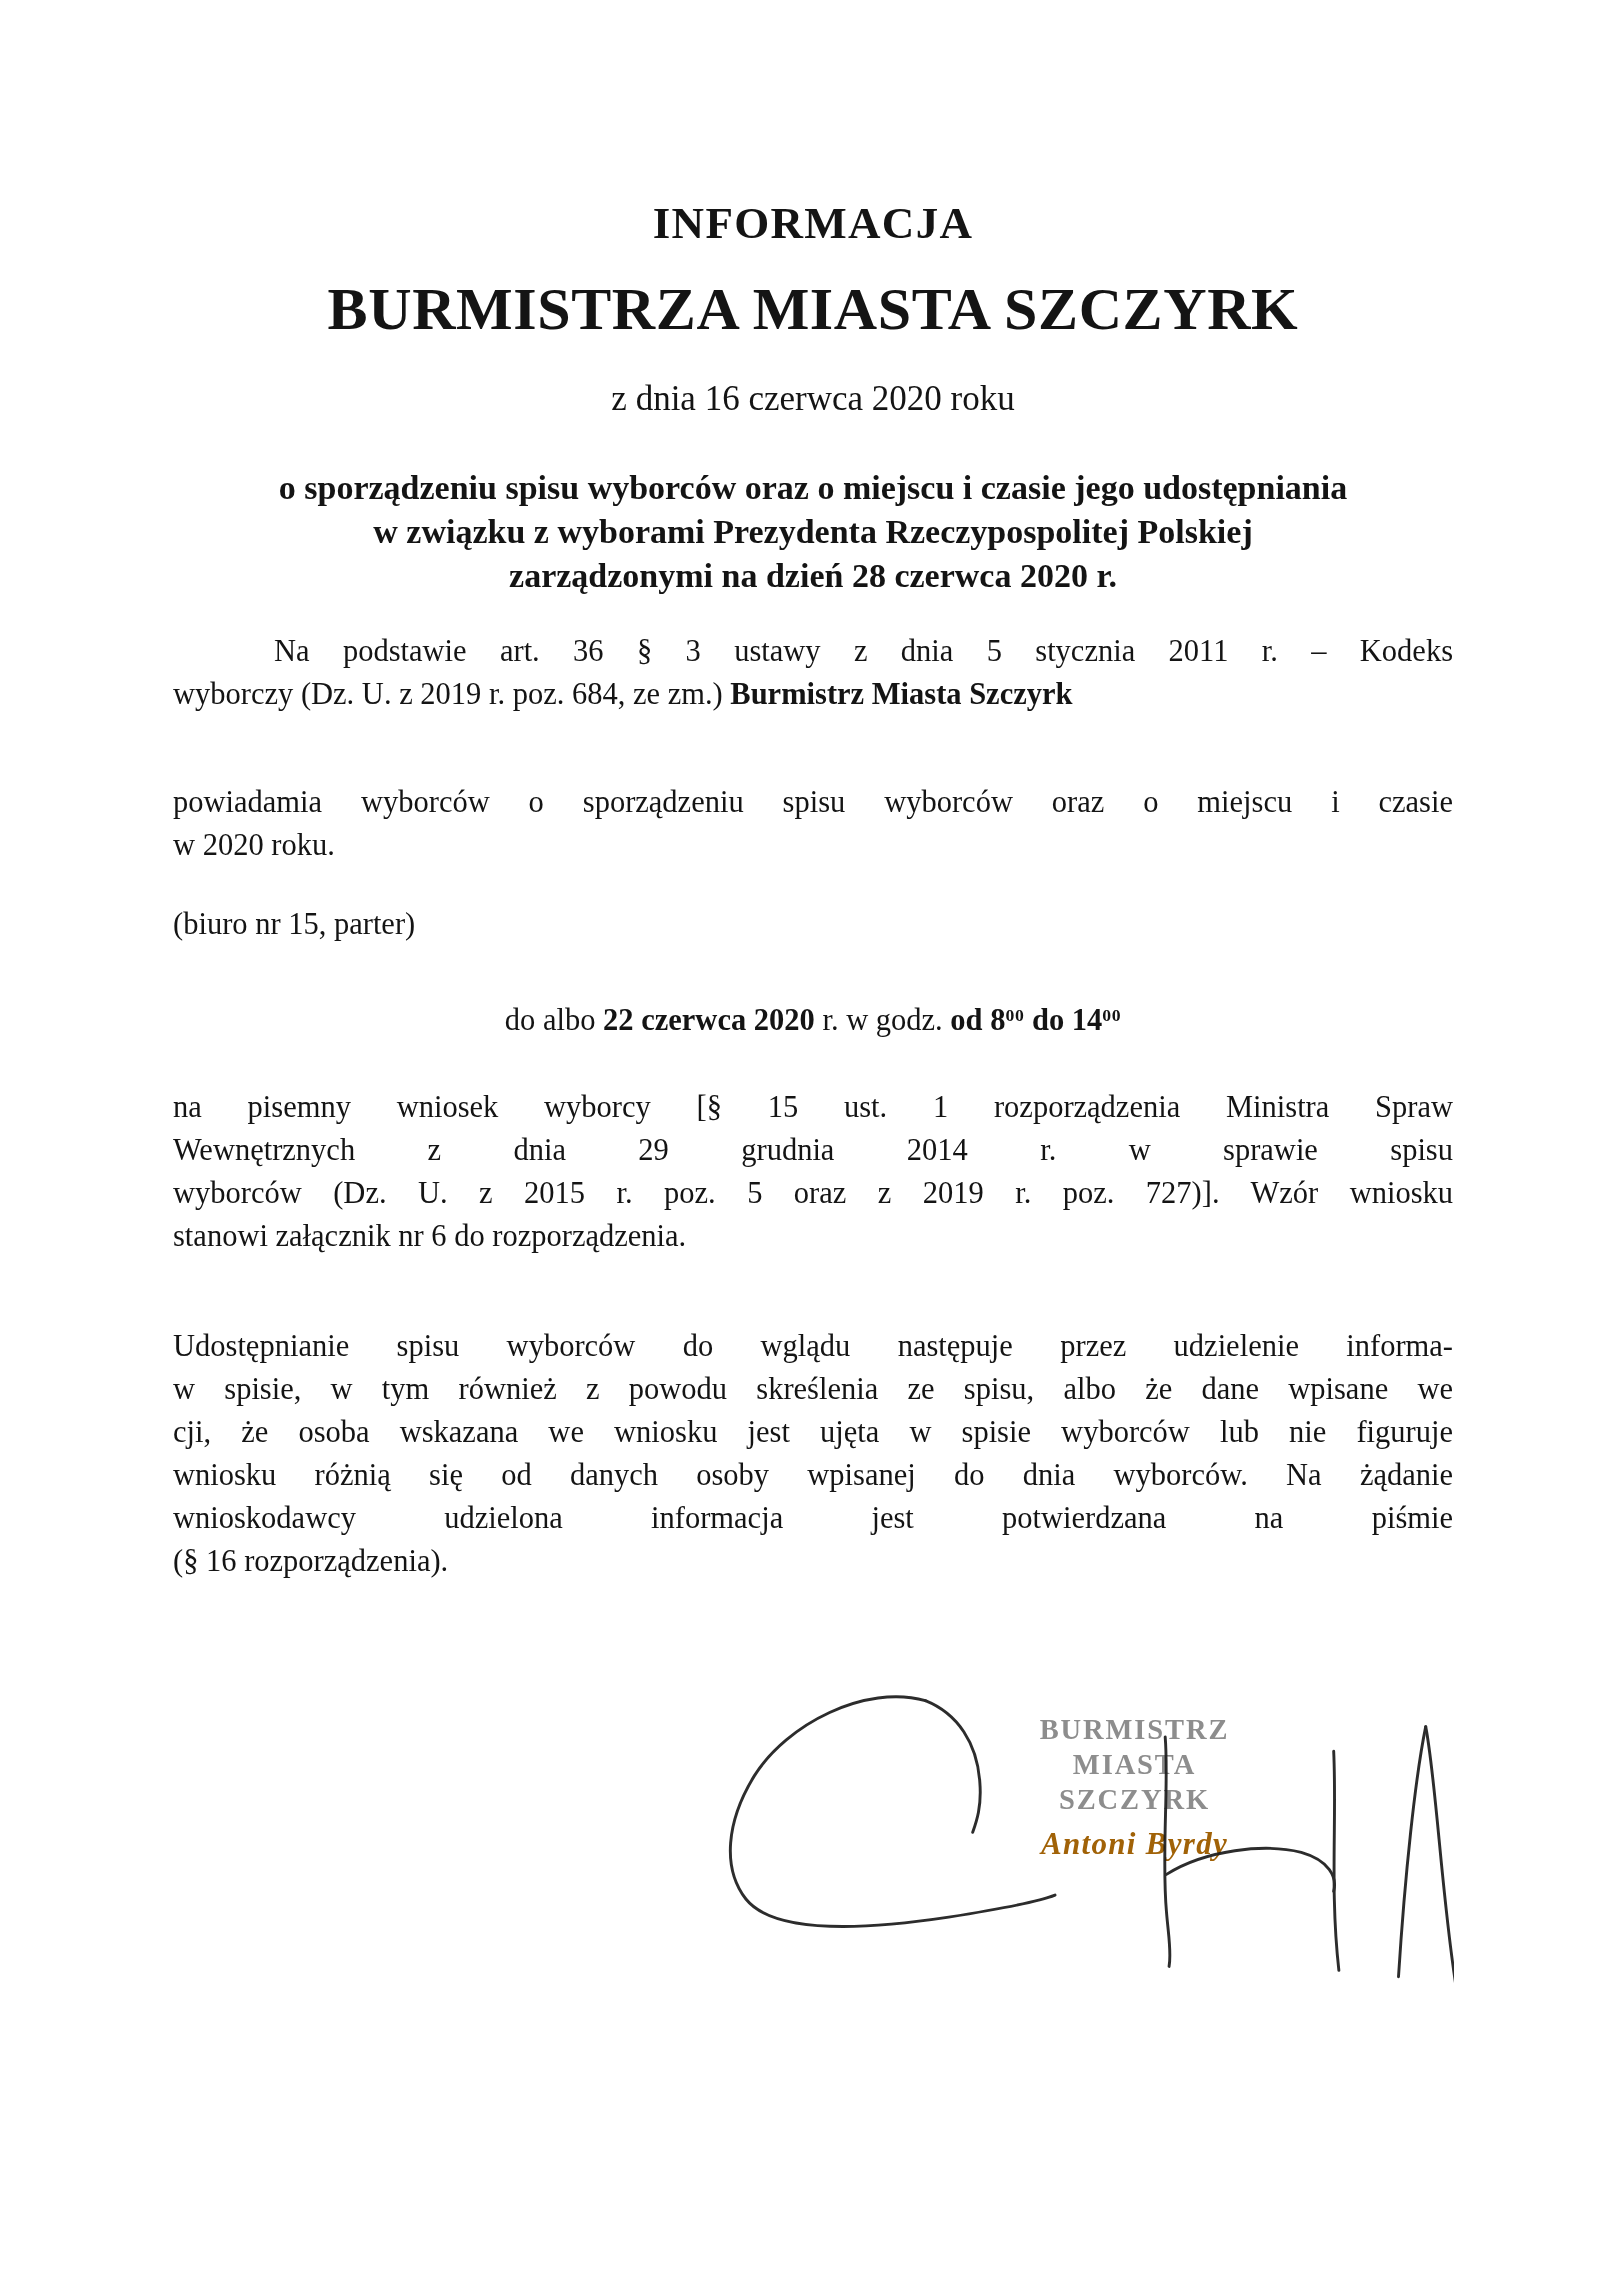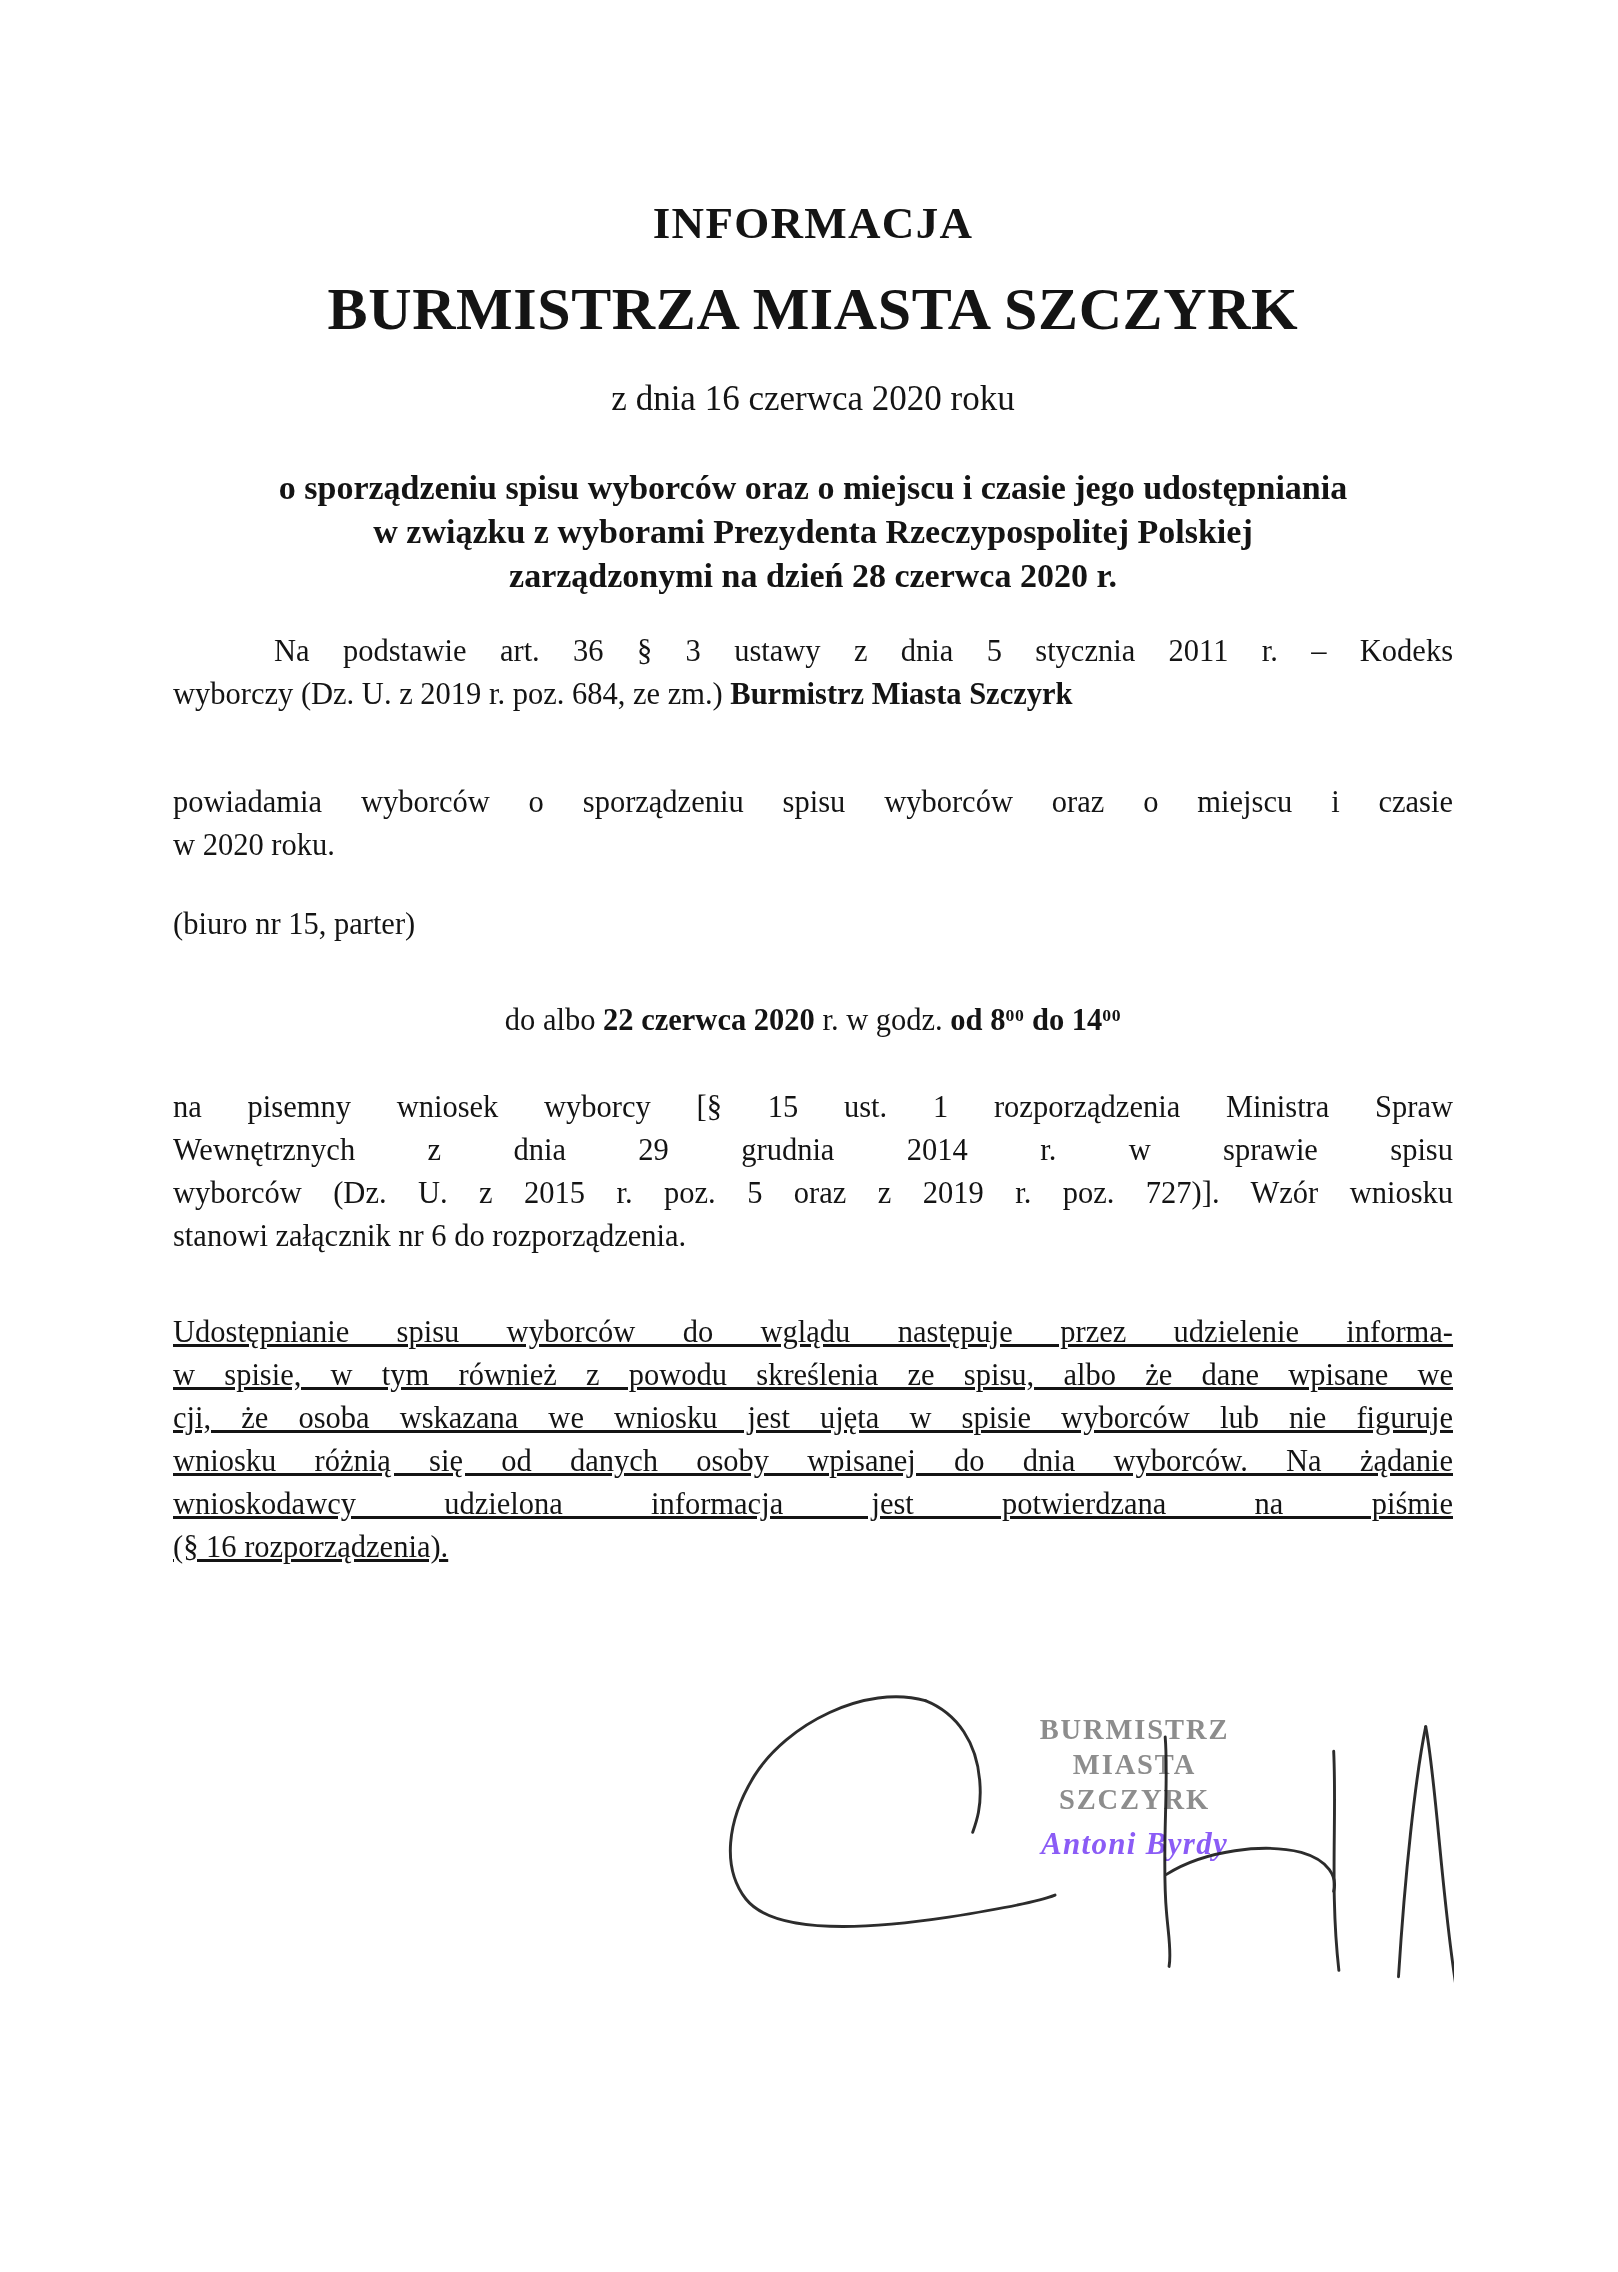--- a/index.html
+++ b/index.html
@@ -48,21 +48,21 @@
     font-weight: bold;
     font-size: 34px;
     line-height: 44px;
   }
   #paragraphs .para { margin-top: 47px; }
   #paragraphs .para:nth-child(1) { margin-top: 32px; }
   #paragraphs .para:nth-child(2) { margin-top: 65px; }
   #paragraphs .para:nth-child(3) { margin-top: 36px; }
   #paragraphs .para:nth-child(4) { margin-top: 48px; }
   #paragraphs .para:nth-child(5) { margin-top: 44px; }
-  #paragraphs .para:nth-child(6) { margin-top: 53px; text-decoration: underline; }
+  #paragraphs .para:nth-child(6) { margin-top: 67px; }
   .line { min-height: 43px; }
   .line.stretch { text-align: justify; text-align-last: justify; }
   .para.center { text-align: center; }
   .para.indent-first .line:first-child { padding-left: 101px; }
   .b { font-weight: bold; }
   .sup {
     font-size: 0.58em;
     vertical-align: 0.52em;
     letter-spacing: 0.6px;
   }
@@ -83,21 +83,21 @@
     font-weight: bold;
     font-size: 28.5px;
     line-height: 35px;
     letter-spacing: 1.9px;
   }
   .stamp-name {
     margin-top: 9px;
     font-style: italic;
     font-size: 31px;
     line-height: 36px;
-    color: #8b5cf6;
+    color: #a16207;
     letter-spacing: 1.3px;
   }
   .signature-svg {
     position: absolute;
     left: 0; top: 0;
     width: 830px;
     height: 337px;
   }
 </style>
 </head>

